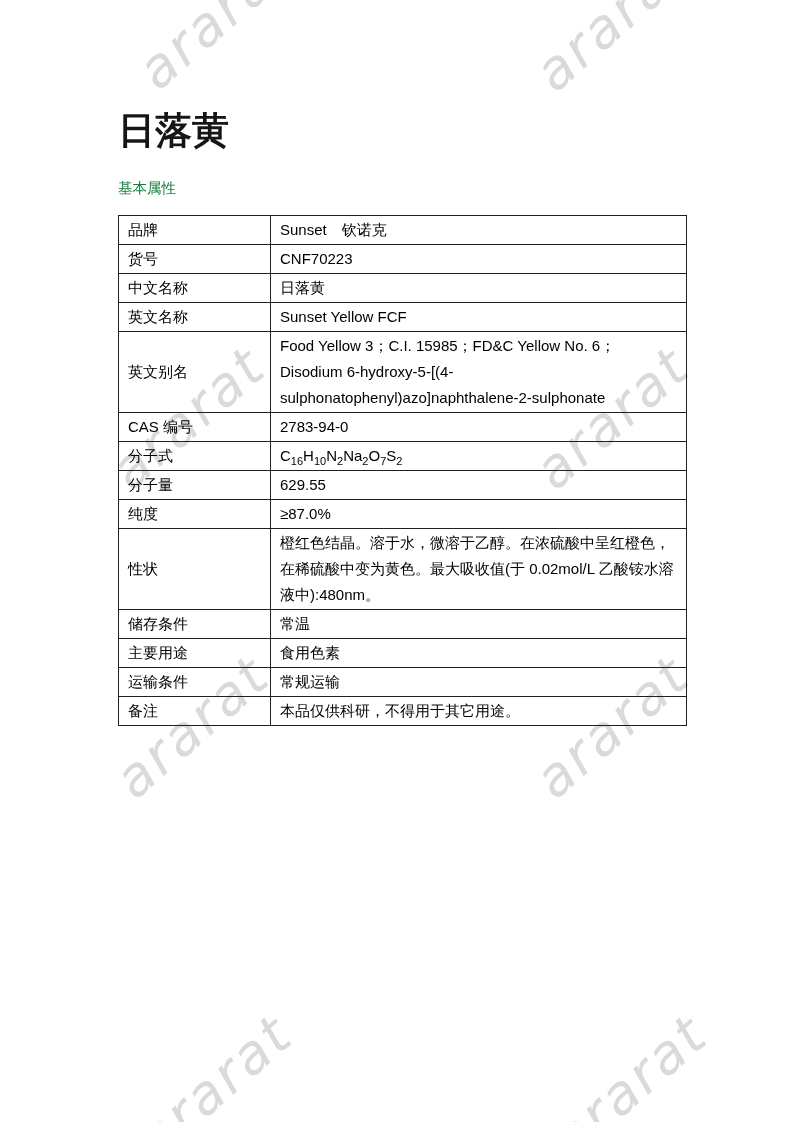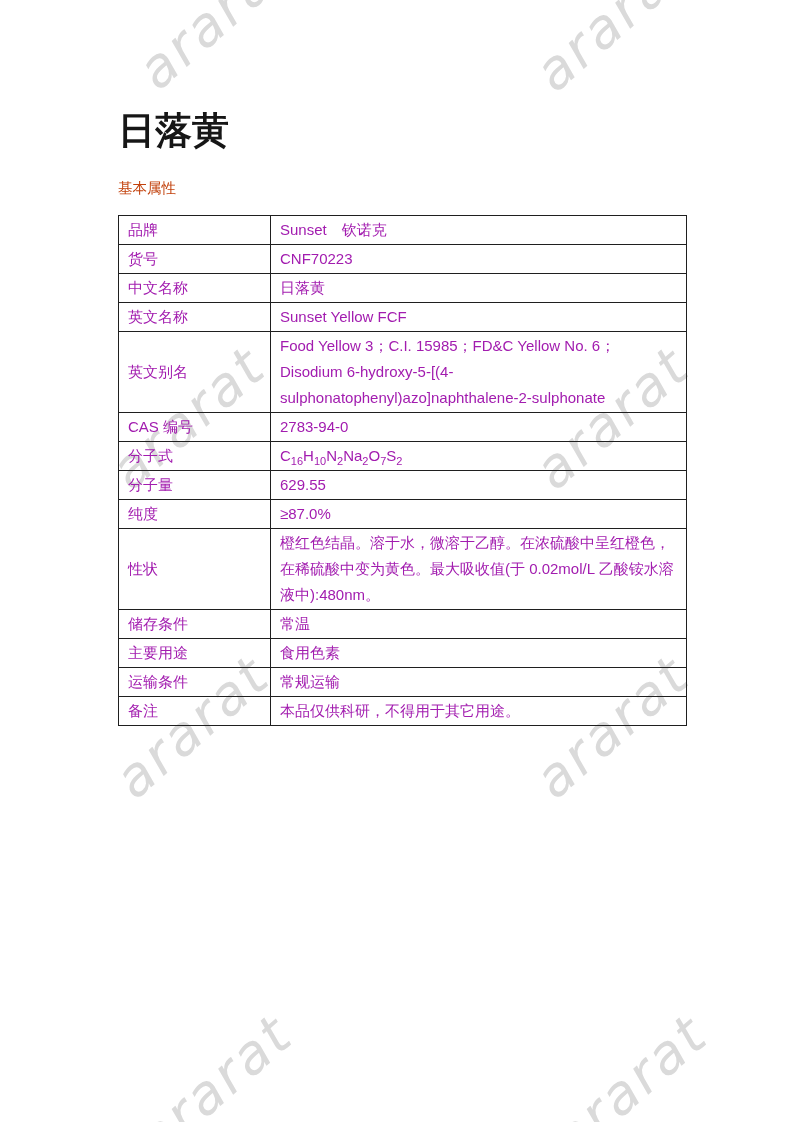--- a/index.html
+++ b/index.html
@@ -28,35 +28,35 @@
     margin:0;
     font-size:37px;
     line-height:42px;
     font-weight:700;
     color:#161616;
   }
   .section-heading{
     margin-top:27px;
     font-size:14.5px;
     line-height:19px;
-    color:#c2410c;
+    color:#15803d;
   }
   table.props{
     border-collapse:collapse;
     table-layout:fixed;
     width:568px;
     margin-top:17px;
   }
   table.props td{
     box-sizing:border-box;
     border:1px solid #1f1f1f;
     padding:1px 9px;
     font-size:15px;
     line-height:26px;
-    color:#a21caf;
+    color:#000000;
     vertical-align:middle;
     overflow-wrap:break-word;
   }
   td.label-cell{width:152px;}
   td.value-cell{width:416px;}
   td.value-cell sub{font-size:11px;line-height:1;}
 </style>
 </head>
 <body>
 

